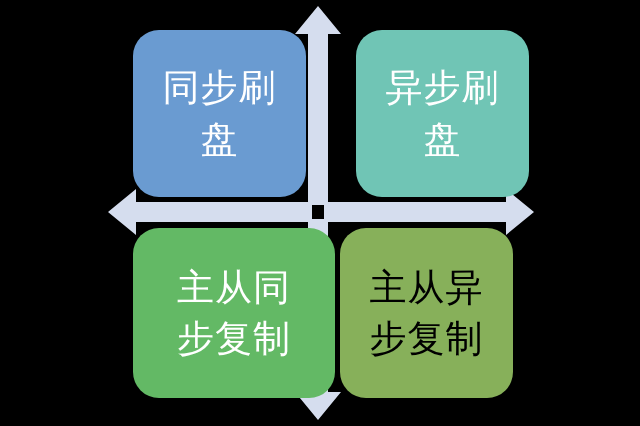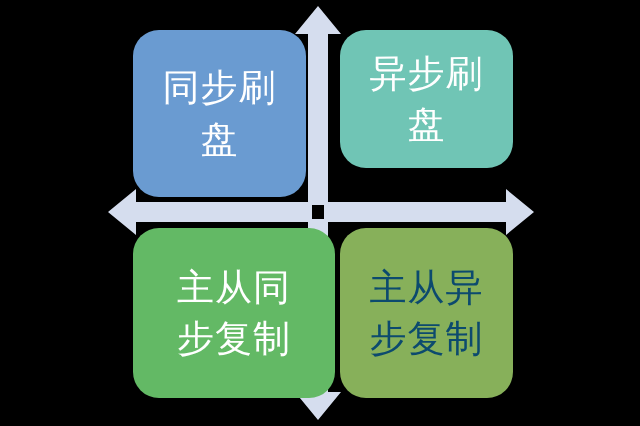--- a/index.html
+++ b/index.html
@@ -47,21 +47,21 @@
     line-height: 1.38;
     letter-spacing: 1px;
     font-weight: 400;
     color: #FFFFFF;
     white-space: pre-line;
     text-align: center;
   }
 
   
   .q-tl { left: 133px; top: 30px;  width: 173px; height: 167px; }
-  .q-tr { left: 340px; top: 30px;  width: 173px; height: 138px; }
+  .q-tr { left: 356px; top: 30px;  width: 173px; height: 167px; }
   .q-bl { left: 133px; top: 228px; width: 202px; height: 170px; }
   .q-br { left: 340px; top: 228px; width: 173px; height: 170px; }
 </style>
 </head>
 <body>
 
 <div id="canvas" style="background: rgb(0, 0, 0);">
 
   <svg class="axes-layer" width="640" height="426" viewBox="0 0 640 426" xmlns="http://www.w3.org/2000/svg">
 
@@ -85,17 +85,17 @@
     <span class="quad-label" style="color: rgb(255, 255, 255);">异步刷
 盘</span>
   </div>
 
   <div class="quad-box q-bl" style="background:#63B965;">
     <span class="quad-label" style="color: rgb(255, 255, 255);">主从同
 步复制</span>
   </div>
 
   <div class="quad-box q-br" style="background:#87B05A;">
-    <span class="quad-label" style="color: #0c4a6e;">主从异
+    <span class="quad-label" style="color: #000000;">主从异
 步复制</span>
   </div>
 
 </div>
 
 </body></html>

